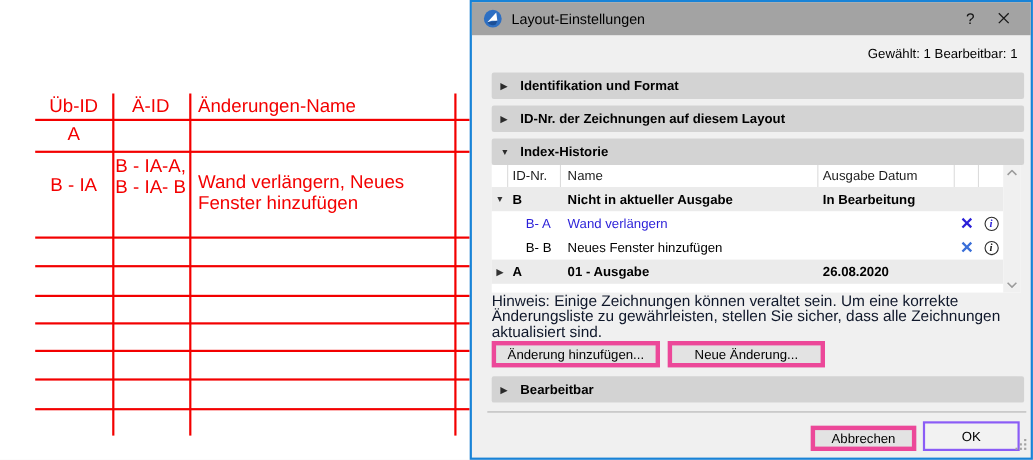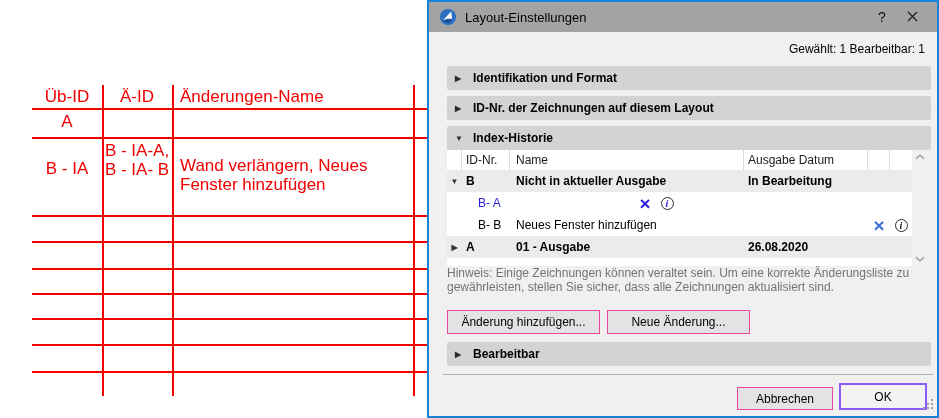--- a/index.html
+++ b/index.html
@@ -60,24 +60,24 @@
     width: 13px; height: 13px; border: 1px solid #2b2b2b; border-radius: 50%;
     font-size: 10px; line-height: 11px; text-align: center; font-family: "Liberation Serif", serif;
     font-style: italic; font-weight: bold; color: #1a1a1a; cursor: default;
   }
   .scrollbar {
     position: absolute; right: 0; top: 0; width: 16px; height: 116px; background: #f0f0f0;
     display: flex; flex-direction: column; justify-content: space-between; align-items: center;
     padding: 4px 0;
   }
 
-  .hint { position: absolute; left: 18px; top: 264px; width: 478px; font-size: 12px; line-height: 14px; color: #737373; }
+  .hint { position: absolute; left: 18px; top: 264px; width: 478px; font-size: 14px; line-height: 14px; color: #0f172a; }
 
   .btn {
-    background: #e3e3e3; border: 1px solid #ec4899; font-size: 12px; color: #000;
+    background: #e3e3e3; border: 4px solid #ec4899; font-size: 12px; color: #000;
     font-family: "Liberation Sans", sans-serif; display: inline-flex; align-items: center; justify-content: center;
   }
   .mid-btns { position: absolute; left: 18px; top: 308px; display: flex; gap: 7px; }
   .btn-add { width: 153px; height: 24px; }
   .btn-new { width: 143px; height: 24px; }
 
   .sep { position: absolute; left: 14px; top: 372px; width: 490px; border-top: 1px solid #b2b2b2; }
 
   .btn-cancel { position: absolute; left: 308px; top: 385px; width: 96px; height: 23px; }
   .btn-ok {
@@ -164,20 +164,21 @@
       <span class="c-id">B</span>
       <span class="c-name">Nicht in aktueller Ausgabe</span>
       <span class="c-date">In Bearbeitung</span>
       <span class="c-act"></span>
         <span class="c-act"></span>
     </div>
 
     <div class="lrow child blue">
       <span class="c-exp"></span>
       <span class="c-id">B- A</span>
+      <span class="c-name">Wand verlängern</span>
       <span class="c-date"></span>
       <span class="c-act">
           <span class="xicon">×</span>
         </span>
       <span class="c-act">
           <span class="iicon">i</span>
         </span>
     </div>
 
     <div class="lrow child">

